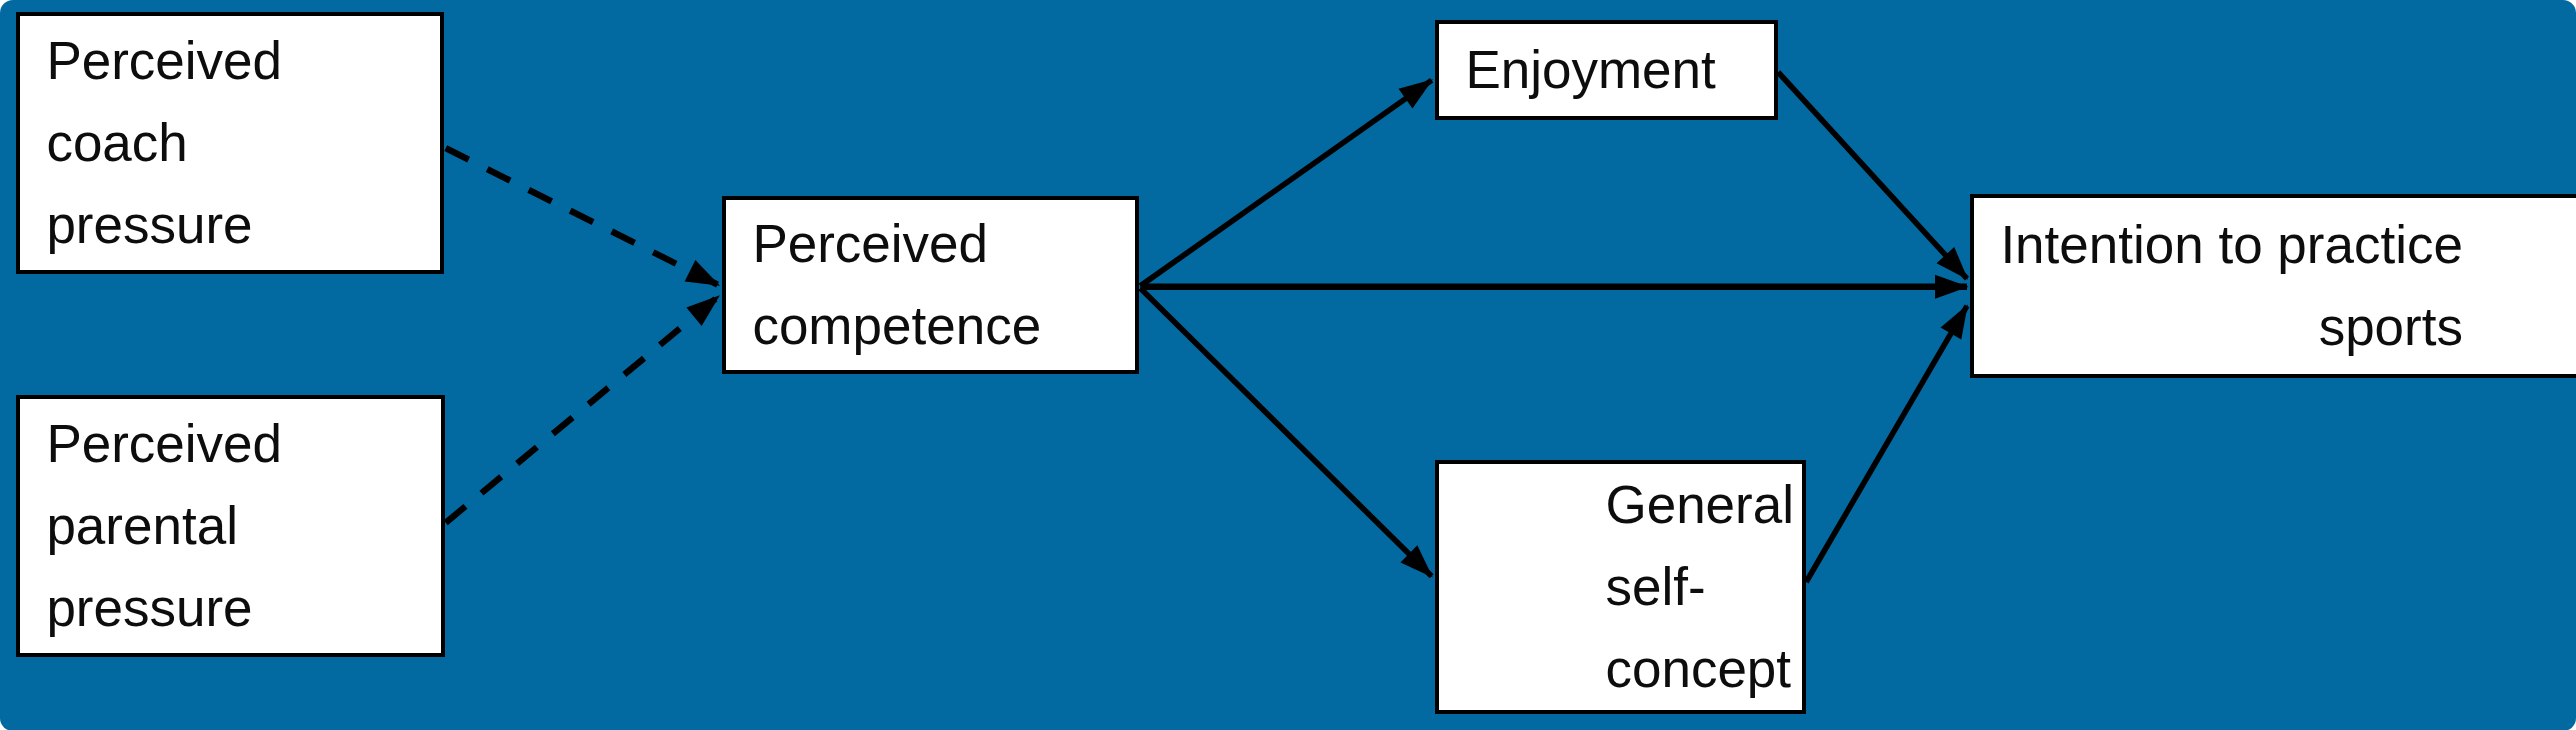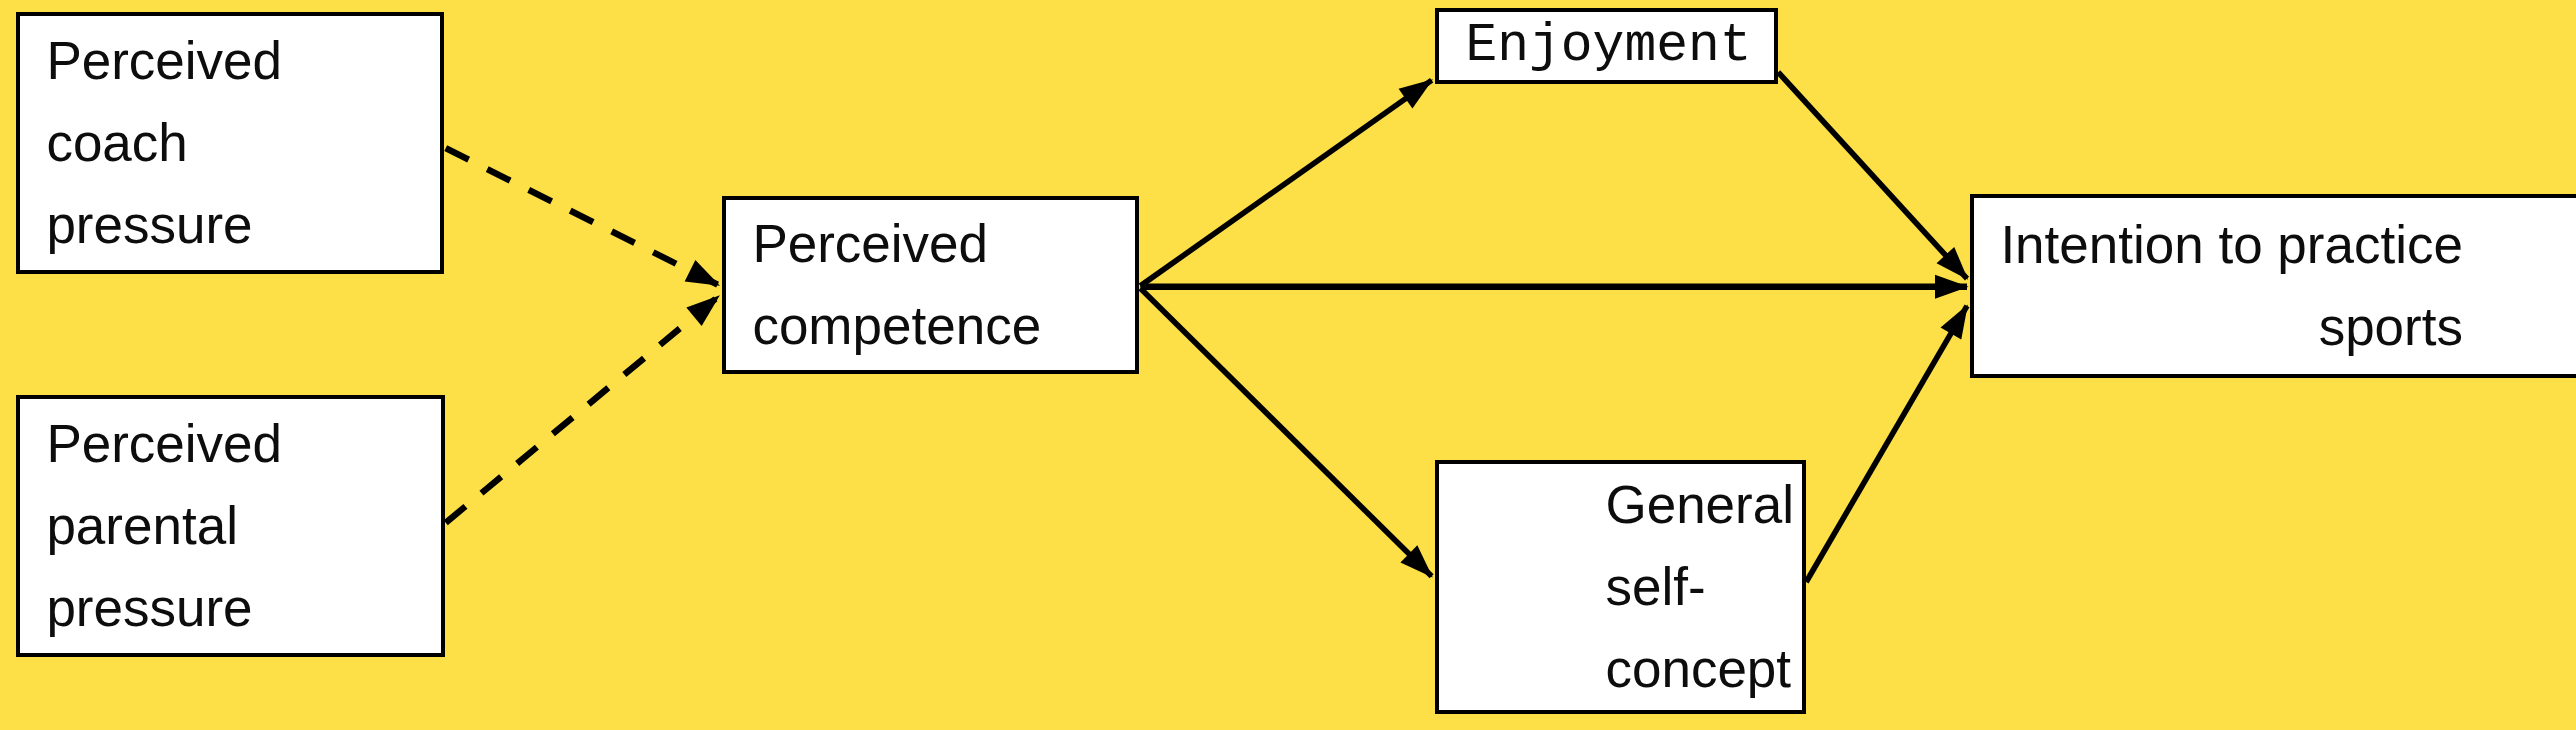--- a/index.html
+++ b/index.html
@@ -4,23 +4,24 @@
 <style>
   html, body {
     margin: 0;
     padding: 0;
     background: #ffffff;
   }
   .canvas {
     position: relative;
     width: 2576px;
     height: 731px;
-    background: #fde047;
+    background: #0369a1;
     font-family: "Liberation Sans", "DejaVu Sans", sans-serif;
     overflow: hidden;
+    border-radius: 13px;
   }
   .edges-layer {
     position: absolute;
     left: 0;
     top: 0;
     width: 2576px;
     height: 731px;
   }
   .node {
     position: absolute;
@@ -35,21 +36,21 @@
     z-index: 2;
   }
   .node .label {
     padding-left: 26.4px;
     padding-right: 8px;
     white-space: pre-line;
   }
   .node-coach      { left: 16px;   top: 12px;  width: 428px; height: 262px; }
   .node-parental   { left: 16px;   top: 395px; width: 429px; height: 262px; }
   .node-competence { left: 722px;  top: 196px; width: 417px; height: 178px; }
-  .node-enjoyment  { left: 1435px; top: 8px;  width: 343px; height: 76px; font-family: Liberation Mono, monospace; }
+  .node-enjoyment  { left: 1435px; top: 20px;  width: 343px; height: 100px; }
   .node-gsc        { left: 1435px; top: 460px; width: 371px; height: 254px; justify-content: flex-end; }
   .node-intention  { left: 1970px; top: 194px; width: 614px; height: 184px; text-align: right; }
 </style>
 </head>
 <body>
 
 <div class="canvas">
 
   <svg class="edges-layer" viewBox="0 0 3219 913" xmlns="http://www.w3.org/2000/svg">
     <defs>

